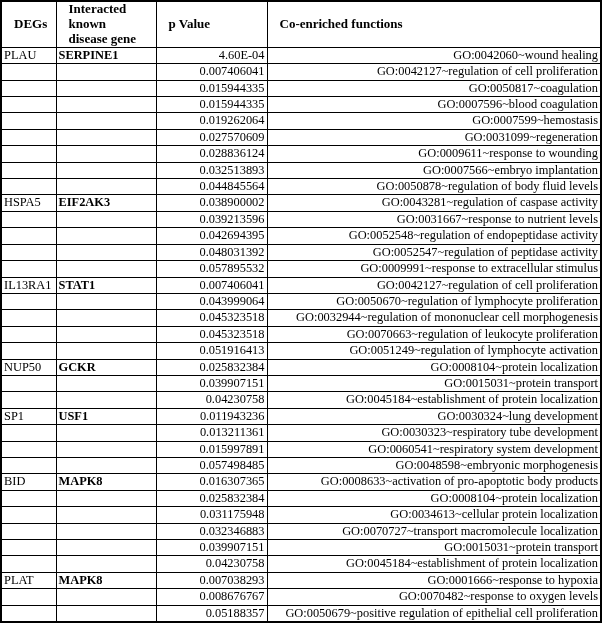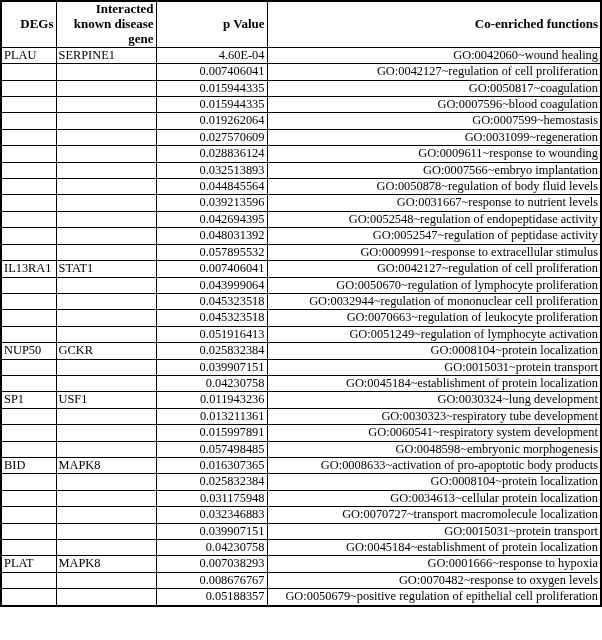--- a/index.html
+++ b/index.html
@@ -28,35 +28,35 @@
     border: 1px solid #000000;
     overflow: hidden;
     white-space: nowrap;
   }
   table.paper-table thead tr {
     height: 32px;
   }
   table.paper-table th {
     font-size: 13px;
     font-weight: bold;
-    text-align: right;
+    text-align: left;
     vertical-align: middle;
-    padding: 0 2px;
+    padding: 0 12px;
     line-height: 1.15;
     white-space: normal;
   }
   table.paper-table tbody td {
     font-size: 12.4px;
     height: 15.4px;
     line-height: 15.4px;
     vertical-align: middle;
     padding: 0 2px;
   }
   td.c-deg  { text-align: left; }
-  td.c-gene { text-align: left; }
+  td.c-gene { text-align: left; font-weight: bold; }
   td.c-p    { text-align: right; }
   td.c-func { text-align: right; padding-left: 3px; }
 </style>
 </head>
 <body>
 
 <table class="paper-table">
   <colgroup>
     <col class="col-deg">
     <col class="col-gene">
@@ -120,20 +120,26 @@
         <td class="c-p">0.032513893</td>
         <td class="c-func">GO:0007566~embryo implantation</td>
       </tr>
       <tr>
         <td class="c-deg"></td>
         <td class="c-gene"></td>
         <td class="c-p">0.044845564</td>
         <td class="c-func">GO:0050878~regulation of body fluid levels</td>
       </tr>
       <tr>
+        <td class="c-deg">HSPA5</td>
+        <td class="c-gene">EIF2AK3</td>
+        <td class="c-p">0.038900002</td>
+        <td class="c-func">GO:0043281~regulation of caspase activity</td>
+      </tr>
+      <tr>
         <td class="c-deg"></td>
         <td class="c-gene"></td>
         <td class="c-p">0.039213596</td>
         <td class="c-func">GO:0031667~response to nutrient levels</td>
       </tr>
       <tr>
         <td class="c-deg"></td>
         <td class="c-gene"></td>
         <td class="c-p">0.042694395</td>
         <td class="c-func">GO:0052548~regulation of endopeptidase activity</td>
@@ -159,21 +165,21 @@
       <tr>
         <td class="c-deg"></td>
         <td class="c-gene"></td>
         <td class="c-p">0.043999064</td>
         <td class="c-func">GO:0050670~regulation of lymphocyte proliferation</td>
       </tr>
       <tr>
         <td class="c-deg"></td>
         <td class="c-gene"></td>
         <td class="c-p">0.045323518</td>
-        <td class="c-func">GO:0032944~regulation of mononuclear cell proliferation</td>
+        <td class="c-func">GO:0032944~regulation of mononuclear cell morphogenesis</td>
       </tr>
       <tr>
         <td class="c-deg"></td>
         <td class="c-gene"></td>
         <td class="c-p">0.045323518</td>
         <td class="c-func">GO:0070663~regulation of leukocyte proliferation</td>
       </tr>
       <tr>
         <td class="c-deg"></td>
         <td class="c-gene"></td>

